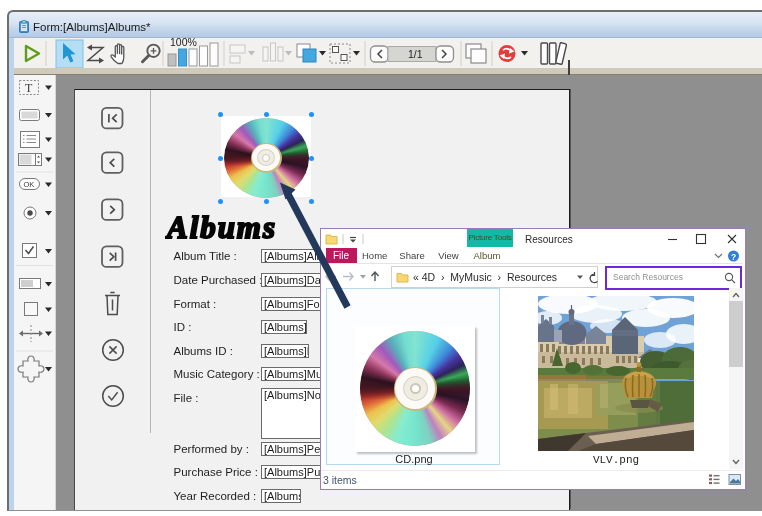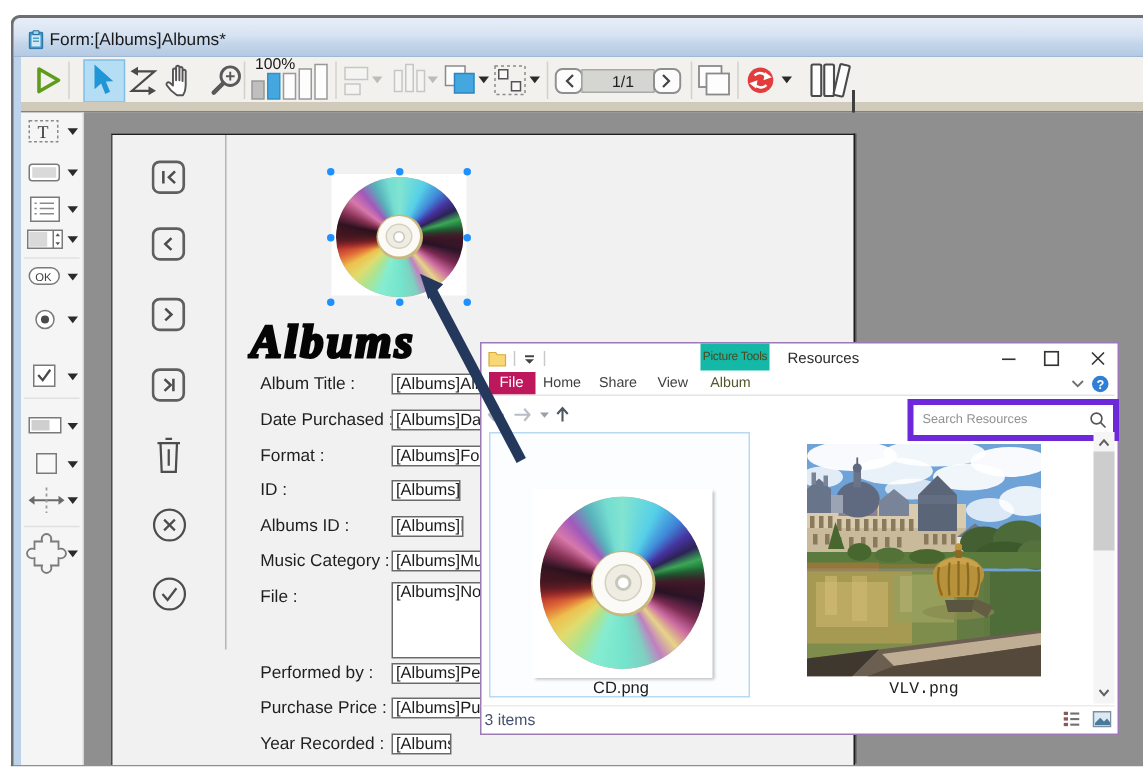--- a/index.html
+++ b/index.html
@@ -299,21 +299,31 @@
     <div class="abs" style="left:0;top:34px;width:422px;height:1px;background:#e4e4e4;"></div>
 
     <svg class="abs" style="left:2px;top:37px" width="66" height="21" viewBox="0 0 66 21">
       <g stroke="#b8bcc4" stroke-width="1.4" fill="none">
         <path d="M3,10.5 L13,10.5 M6.5,6.5 L3,10.5 L6.5,14.5"></path>
         <path d="M20,10.5 L30,10.5 M26.5,6.5 L30,10.5 L26.5,14.5"></path>
       </g>
       <path d="M37,9 L43,9 L40,12.5 Z" fill="#9aa0a8"></path>
       <path d="M52,15 L52,7 M48.5,10 L52,6 L55.5,10" stroke="#50565e" stroke-width="1.4" fill="none"></path>
     </svg>
-    <div class="abs" style="left:284px;top:37px;width:133px;height:20px;border:4px solid #6d28d9;background:#fff;">
+    <div class="abs" style="left:70px;top:37px;width:205px;height:20px;border:1px solid #d0d0d0;background:#fff;">
+      <svg class="abs" style="left:4px;top:4px" width="13" height="12" viewBox="0 0 13 12">
+        <path d="M1,2.5 L1,11 L12,11 L12,4 L6.5,4 L5.5,2.5 Z" fill="#f8d775" stroke="#d8ab35" stroke-width="0.8"></path>
+      </svg>
+      <div class="abs" style="left:21px;top:3.5px;font-size:10.5px;color:#2a2a2a;white-space:nowrap;">« 4D &nbsp;›&nbsp; MyMusic &nbsp;›&nbsp; Resources</div>
+      <svg class="abs" style="left:184px;top:4px" width="24" height="13" viewBox="0 0 24 13">
+        <path d="M1,4.5 L7,4.5 L4,8 Z" fill="#555"></path>
+        <path d="M18.5,3 A4.3,4.3 0 1 0 21.5,10.3 M18.5,1 L18.5,4.5 L15,4.5" stroke="#444" stroke-width="1.2" fill="none"></path>
+      </svg>
+    </div>
+    <div class="abs" style="left:284px;top:37px;width:133px;height:20px;border:2px solid #6d28d9;background:#fff;">
       <div class="abs" style="left:6px;top:4px;font-size:8.5px;color:#909090;">Search Resources</div>
       <svg class="abs" style="left:117px;top:4px" width="12" height="12" viewBox="0 0 12 12">
         <circle cx="5" cy="5" r="3.6" fill="none" stroke="#555" stroke-width="1.1"></circle>
         <line x1="7.8" y1="7.8" x2="11" y2="11" stroke="#555" stroke-width="1.1"></line>
       </svg>
     </div>
 
     <div class="abs" style="left:5px;top:59px;width:172px;height:175px;background:#fbfdff;border:1px solid #b8d9f2;"></div>
     <div class="abs" style="left:34px;top:97px;width:120px;height:126px;background:#fff;box-shadow:1.5px 1.5px 2px rgba(0,0,0,0.25);"></div>
     <div class="abs cdwrap" style="left:39px;top:102px;width:110px;height:115px;">

